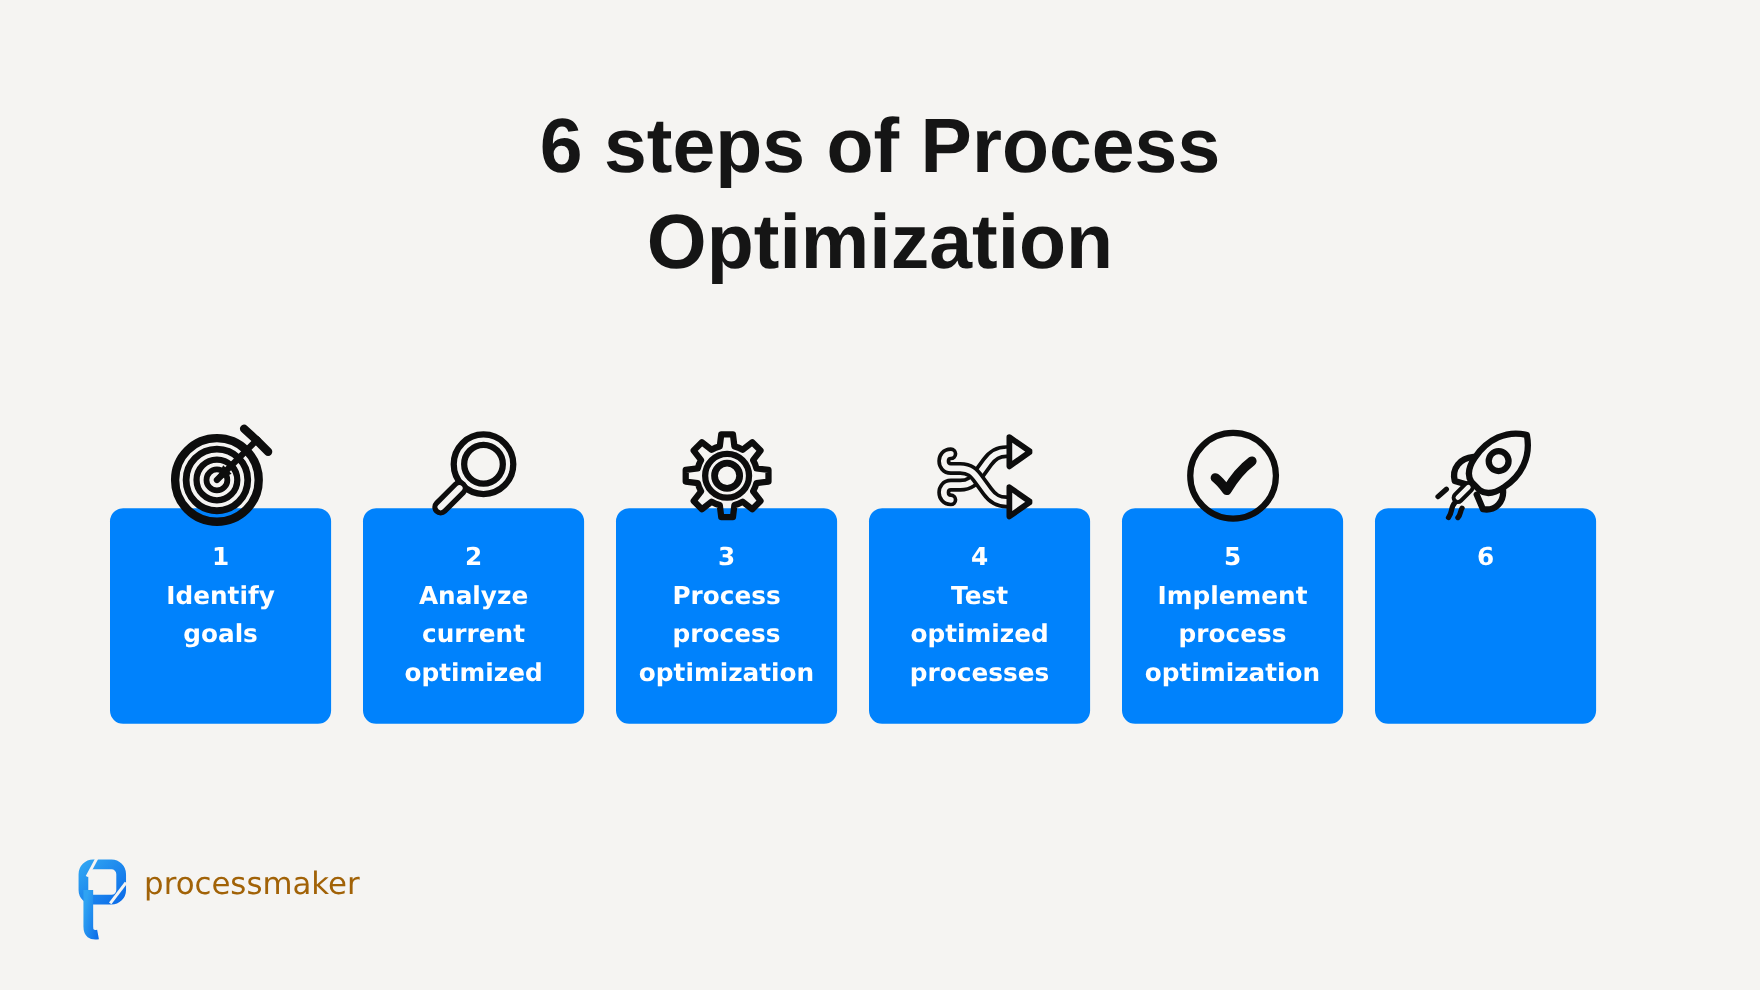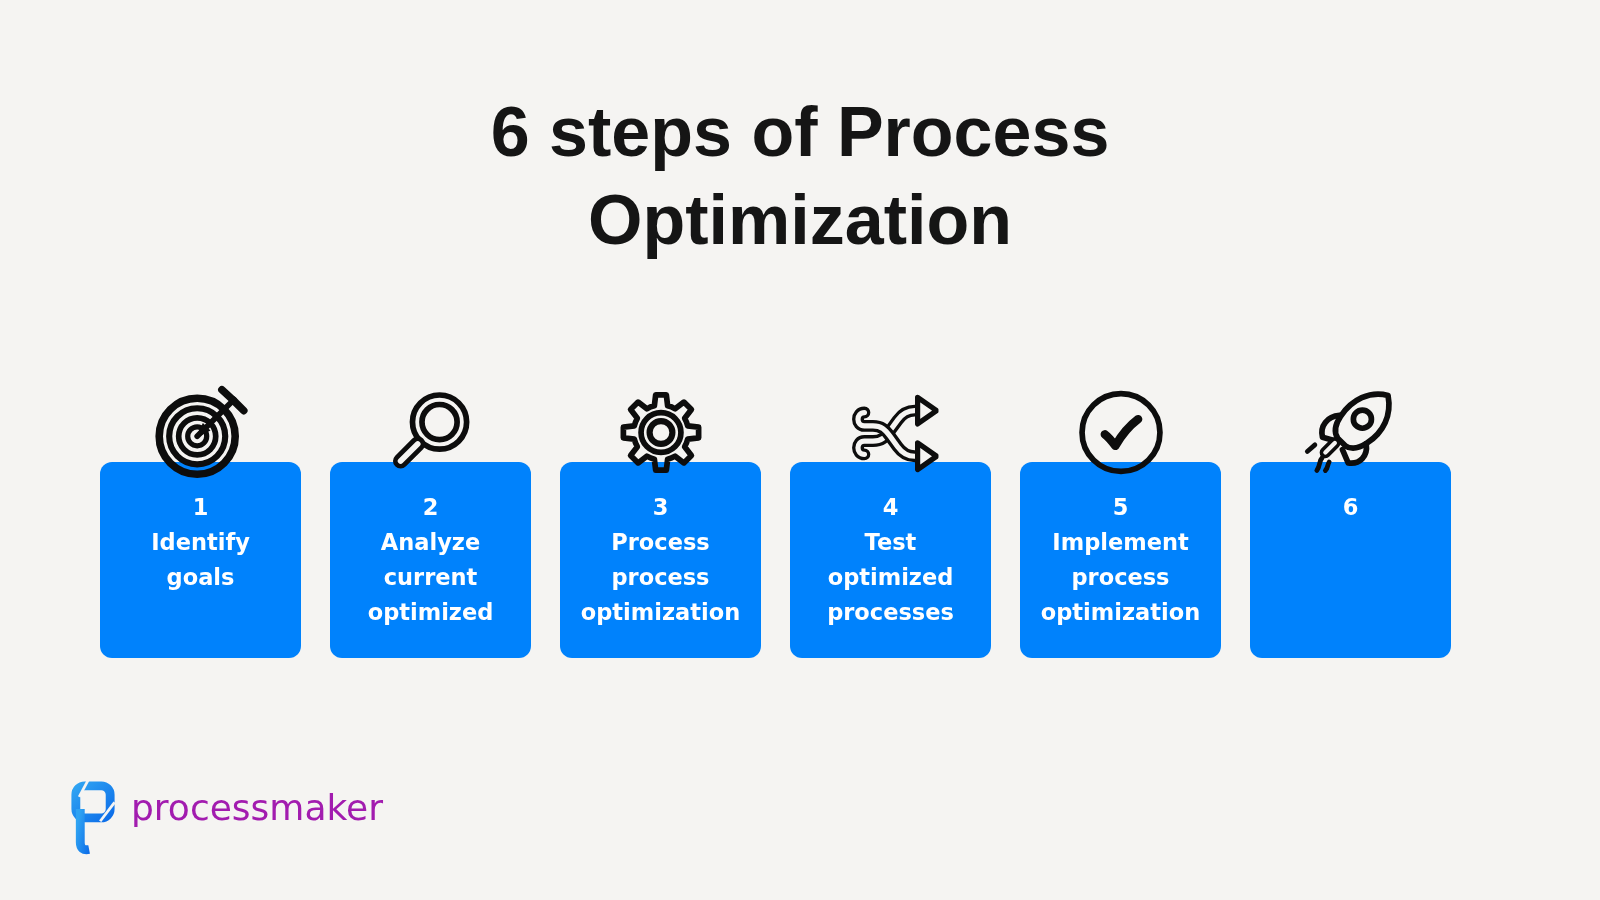--- a/index.html
+++ b/index.html
@@ -38,21 +38,21 @@
   .ifill { fill:#0d0d0d; stroke:none; }
   .ilite { fill:none; stroke:#f5f4f2; stroke-linecap:round; stroke-linejoin:round; }
   .ihead { fill:#f5f4f2; stroke:#0d0d0d; stroke-linejoin:round; }
   .brand {
     position:absolute; left:68px; top:777px;
     display:flex; align-items:flex-start; gap:13px;
   }
   .brand-mark { width:50px; height:83px; display:block; }
   .brand-text {
     font-family:"DejaVu Sans", sans-serif;
-    font-size:36px; color:#a21caf; margin-top:10px; letter-spacing:0;
+    font-size:28px; color:#a16207; margin-top:10px; letter-spacing:0;
   }
 </style>
 </head>
 <body>
 
 <div class="canvas">
 
   <div class="title">
     <div>6 steps of Process</div>
     <div>Optimization</div>

